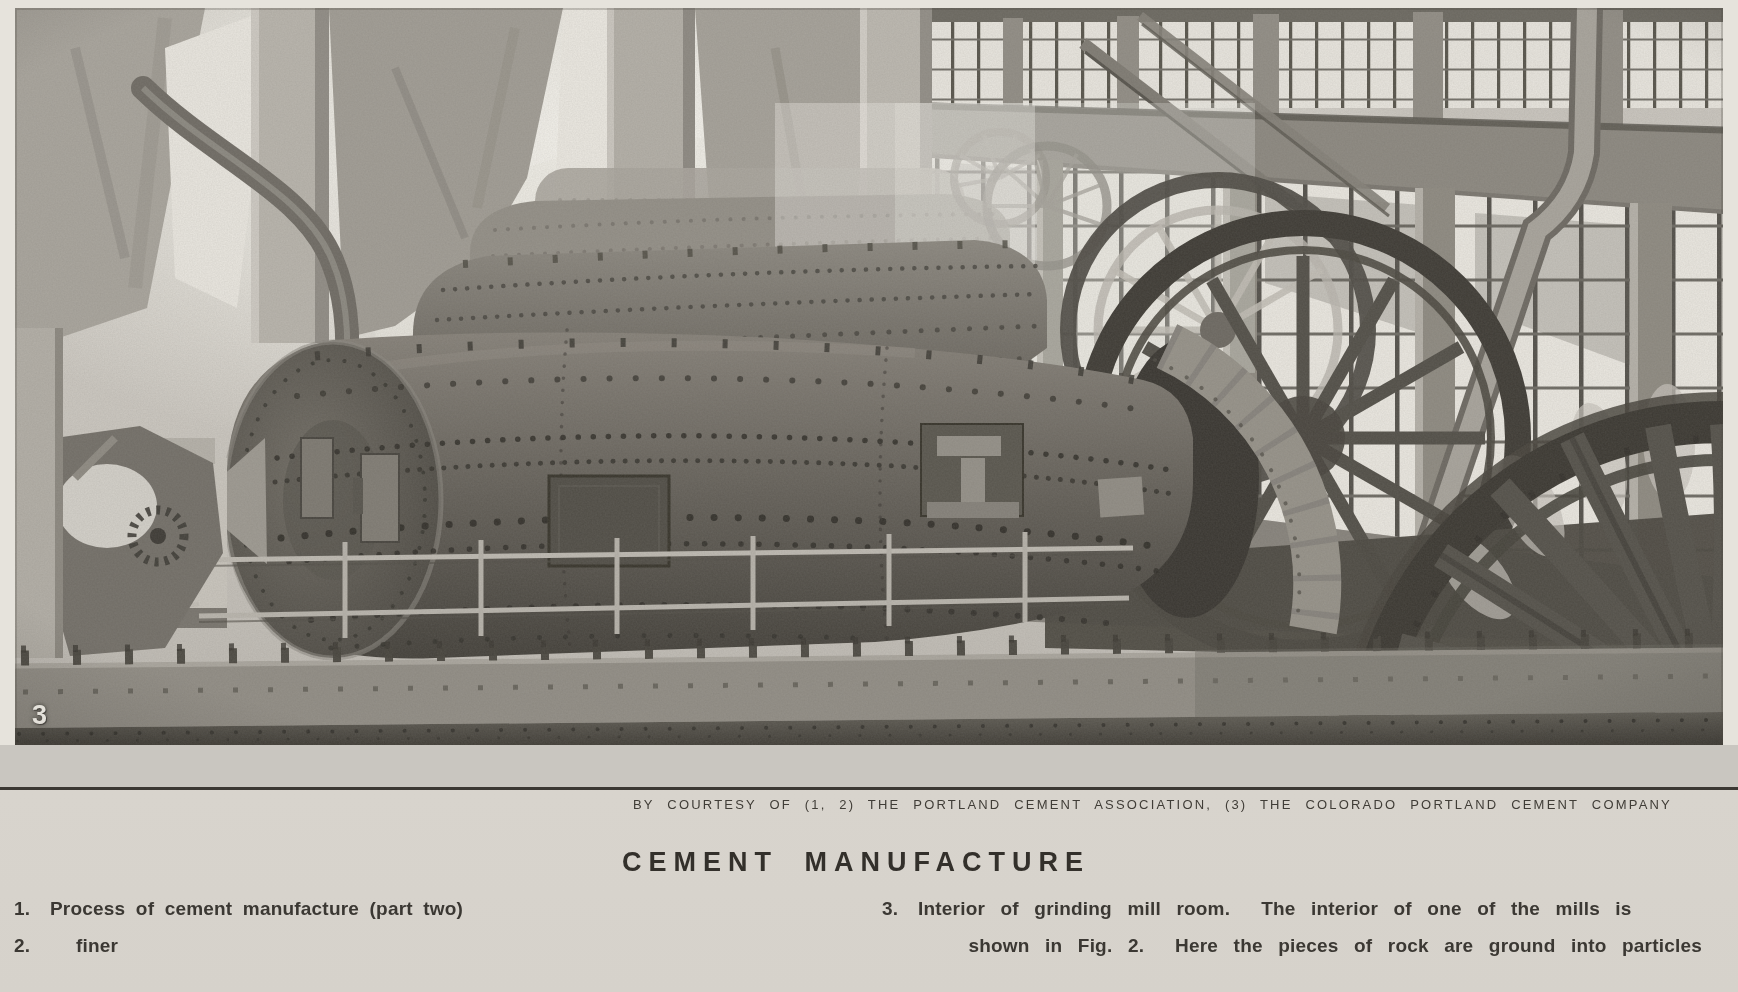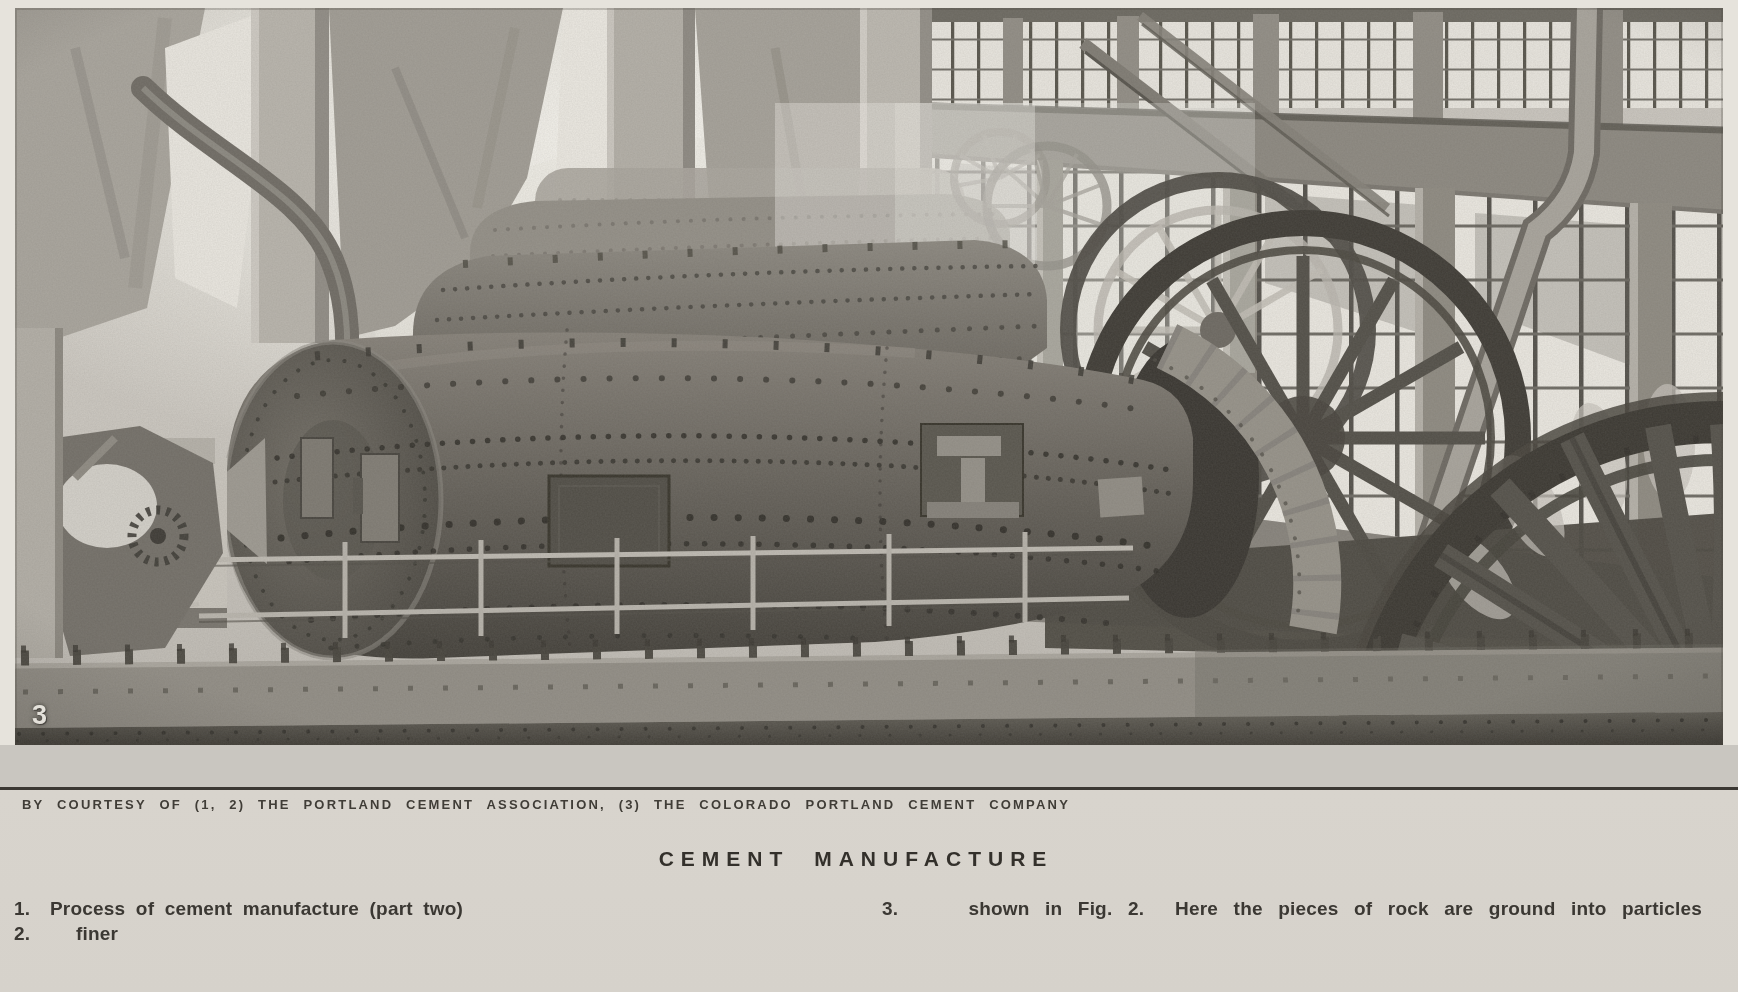--- a/index.html
+++ b/index.html
@@ -15,34 +15,34 @@
   .photo-svg{position:absolute;left:15px;top:8px;width:1708px;height:737px;display:block;}
   .fig-label{
     position:absolute;left:32px;top:700px;
     font-weight:bold;font-size:27px;letter-spacing:1px;color:#e4e1da;
     text-shadow:0 0 4px rgba(30,28,24,.75), 1px 1px 0 rgba(30,28,24,.45);
   }
   .gap-band{position:absolute;left:0;top:745px;width:1738px;height:42px;background:#c9c6c0;}
   .rule{position:absolute;left:0;top:787px;width:1738px;height:3px;background:#3b3833;}
   .courtesy{
     position:absolute;left:22px;top:797px;width:1650px;
-    font-weight:bold;font-size:13px;letter-spacing:2.2px;word-spacing:7px;
-    color:#403d37;white-space:pre-wrap;
+    font-weight:normal;font-size:13px;letter-spacing:2.2px;word-spacing:7px;
+    color:#403d37;white-space:pre-wrap;text-align:right;
   }
   .title{
     position:absolute;left:0;top:847px;width:1712px;margin:0;
-    text-align:center;font-weight:bold;font-size:21px;letter-spacing:7px;word-spacing:12px;
+    text-align:center;font-weight:bold;font-size:27px;letter-spacing:7px;word-spacing:12px;
     color:#33302b;
   }
   .cap-col{position:absolute;top:896px;font-weight:bold;font-size:19px;line-height:25px;color:#3b3833;letter-spacing:.2px;}
   .cap-left{left:14px;width:770px;}
   .cap-right{left:882px;width:820px;}
   .cap-item{position:relative;padding-left:36px;}
   .cap-item .num{position:absolute;left:0;top:0;}
-  .line,.cont{white-space:pre-wrap;}
+  .line,.cont{white-space:pre-wrap;margin-top:12px;}
   .cont{margin-left:26px;}
   .ws-a{word-spacing:5px;}
   .ws-b{word-spacing:5px;}
   .ws-c{word-spacing:10px;}
   .ws-d{word-spacing:10px;text-align:right;}
   .ws-e{word-spacing:3px;}
 </style>
 </head>
 <body>
 
@@ -369,16 +369,16 @@
     <span class="num">1.</span><span class="line ws-a">Process of cement manufacture (part two)</span>
   </div>
   <div class="cap-item">
     <span class="num">2.</span>
     <div class="cont">finer</div>
   </div>
 </div>
 
 <div class="cap-col cap-right">
   <div class="cap-item">
-    <span class="num">3.</span>
+    <span class="num">3.</span><span class="line ws-c">Interior of grinding mill room.  The interior of one of the mills is</span>
     <div class="cont ws-d">shown in Fig. 2.  Here the pieces of rock are ground into particles</div>
   </div>
 </div>
 
 </body></html>

